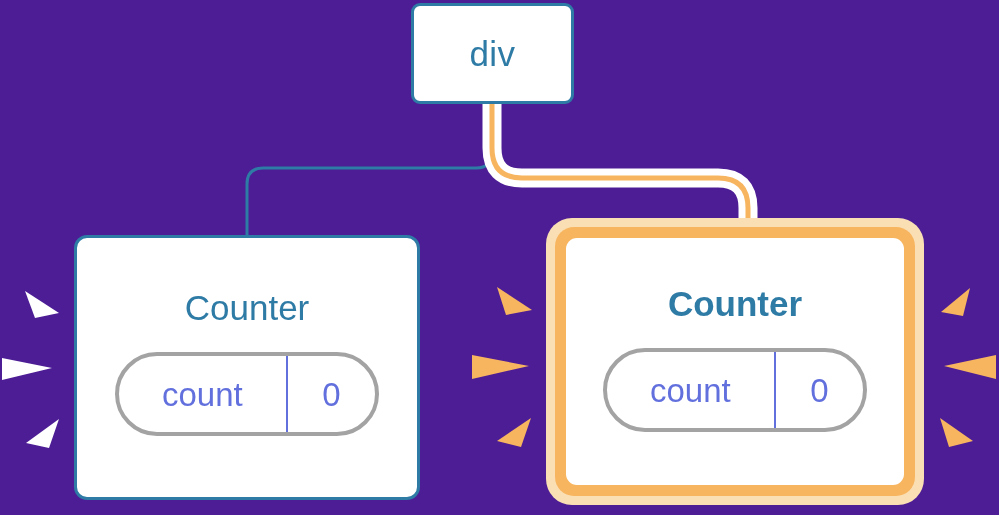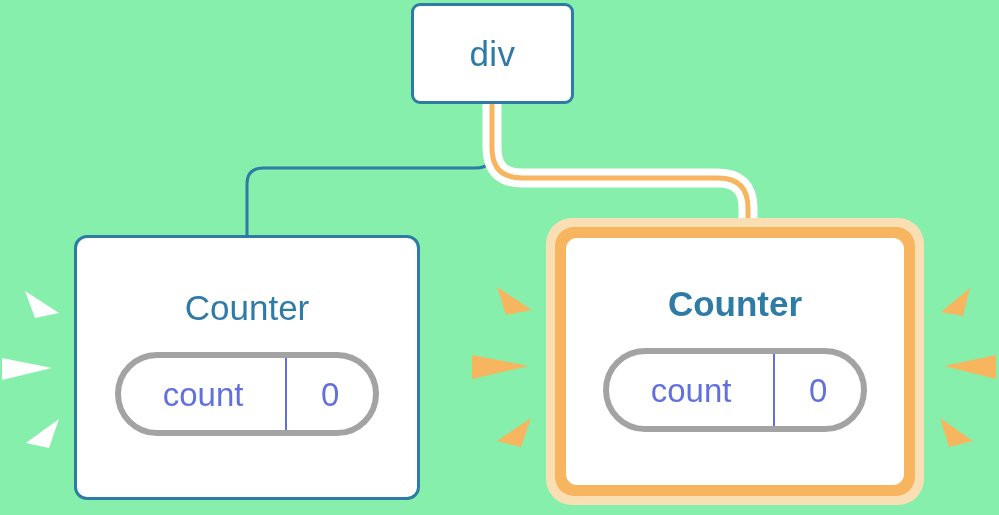--- a/index.html
+++ b/index.html
@@ -8,21 +8,21 @@
     padding: 0;
     background: #4e6a72;
   }
   body {
     font-family: "Liberation Sans", sans-serif;
   }
   #stage {
     position: relative;
     width: 999px;
     height: 515px;
-    background: #86efac;
+    background: #4c1d95;
     overflow: hidden;
   }
   #wires {
     position: absolute;
     left: 0;
     top: 0;
     width: 999px;
     height: 515px;
     pointer-events: none;
   }
@@ -115,21 +115,21 @@
     font-weight: bold;
     color: #2e7ba6;
     margin-top: 48px;
     line-height: 1;
   }
 
   
   .pill {
     position: relative;
     box-sizing: border-box;
-    border: 6px solid #a3a3a3;
+    border: 4px solid #a3a3a3;
     border-radius: 999px;
     height: 84px;
     display: flex;
     align-items: stretch;
     background: transparent;
   }
   .pill-key, .pill-val {
     display: flex;
     align-items: center;
     justify-content: center;

